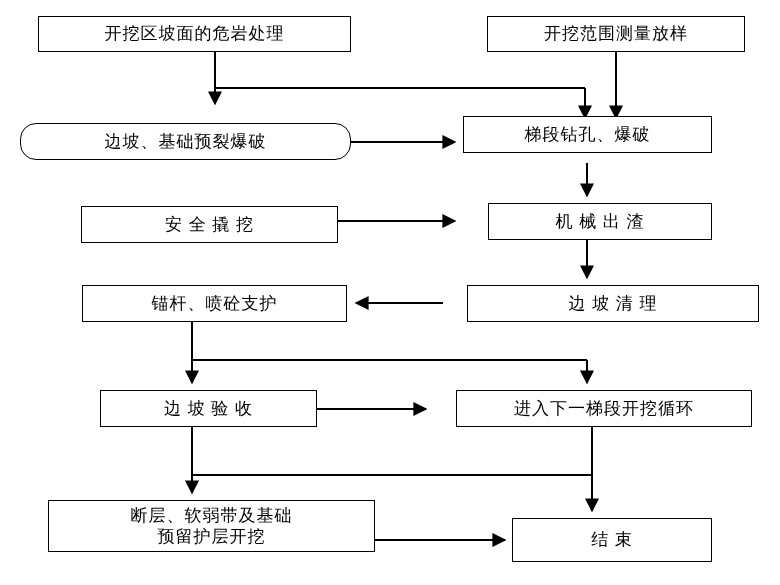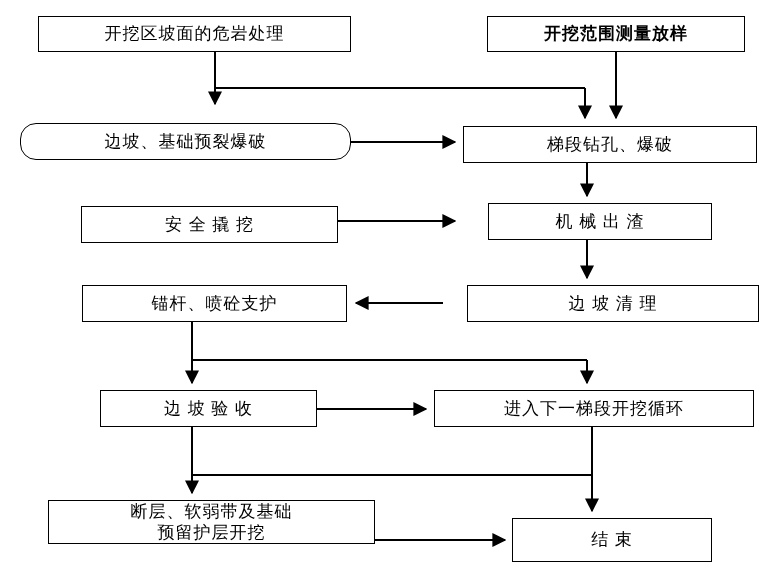--- a/index.html
+++ b/index.html
@@ -82,36 +82,36 @@
       <path d="M 192 475 L 192 493" marker-end="url(#arrow)"></path>
 
       <path d="M 592 427 L 592 511" marker-end="url(#arrow)"></path>
 
       <path d="M 375 540 L 505 540" marker-end="url(#arrow)"></path>
     </g>
   </svg>
 
   <div class="node" style="left:38px;  top:16px;  width:313px; height:36px;">开挖区坡面的危岩处理</div>
 
-  <div class="node" style="left:487px; top:16px;  width:258px; height:36px;font-weight:bold;">开挖范围测量放样</div>
+  <div class="node" style="left:487px; top:16px;  width:258px; height:36px;">开挖范围测量放样</div>
 
   <div class="node" style="left:20px;  top:123px; width:331px; height:37px;border-radius:16px;">边坡、基础预裂爆破</div>
 
-  <div class="node" style="left:463px; top:126px; width:294px; height:37px;">梯段钻孔、爆破</div>
+  <div class="node" style="left:463px; top:116px; width:249px; height:37px;">梯段钻孔、爆破</div>
 
   <div class="node" style="left:81px;  top:206px; width:257px; height:37px;">安 全 撬 挖</div>
 
   <div class="node" style="left:82px;  top:285px; width:265px; height:37px;">锚杆、喷砼支护</div>
 
   <div class="node" style="left:488px; top:203px; width:224px; height:37px;">机 械 出 渣</div>
 
   <div class="node" style="left:443px; top:285px; width:292px; height:37px;margin-left:24px;">边 坡 清 理</div>
 
   <div class="node" style="left:100px; top:390px; width:217px; height:37px;">边 坡 验 收</div>
 
-  <div class="node" style="left:434px; top:390px; width:320px; height:37px;">进入下一梯段开挖循环</div>
+  <div class="node" style="left:456px; top:390px; width:296px; height:37px;">进入下一梯段开挖循环</div>
 
-  <div class="node" style="left:48px;  top:500px; width:327px; height:44px;">断层、软弱带及基础
+  <div class="node" style="left:48px;  top:500px; width:327px; height:52px;">断层、软弱带及基础
 预留护层开挖</div>
 
   <div class="node" style="left:512px; top:518px; width:200px; height:44px;text-align:right;">结 束</div>
 
 </div>
 
 </body></html>

